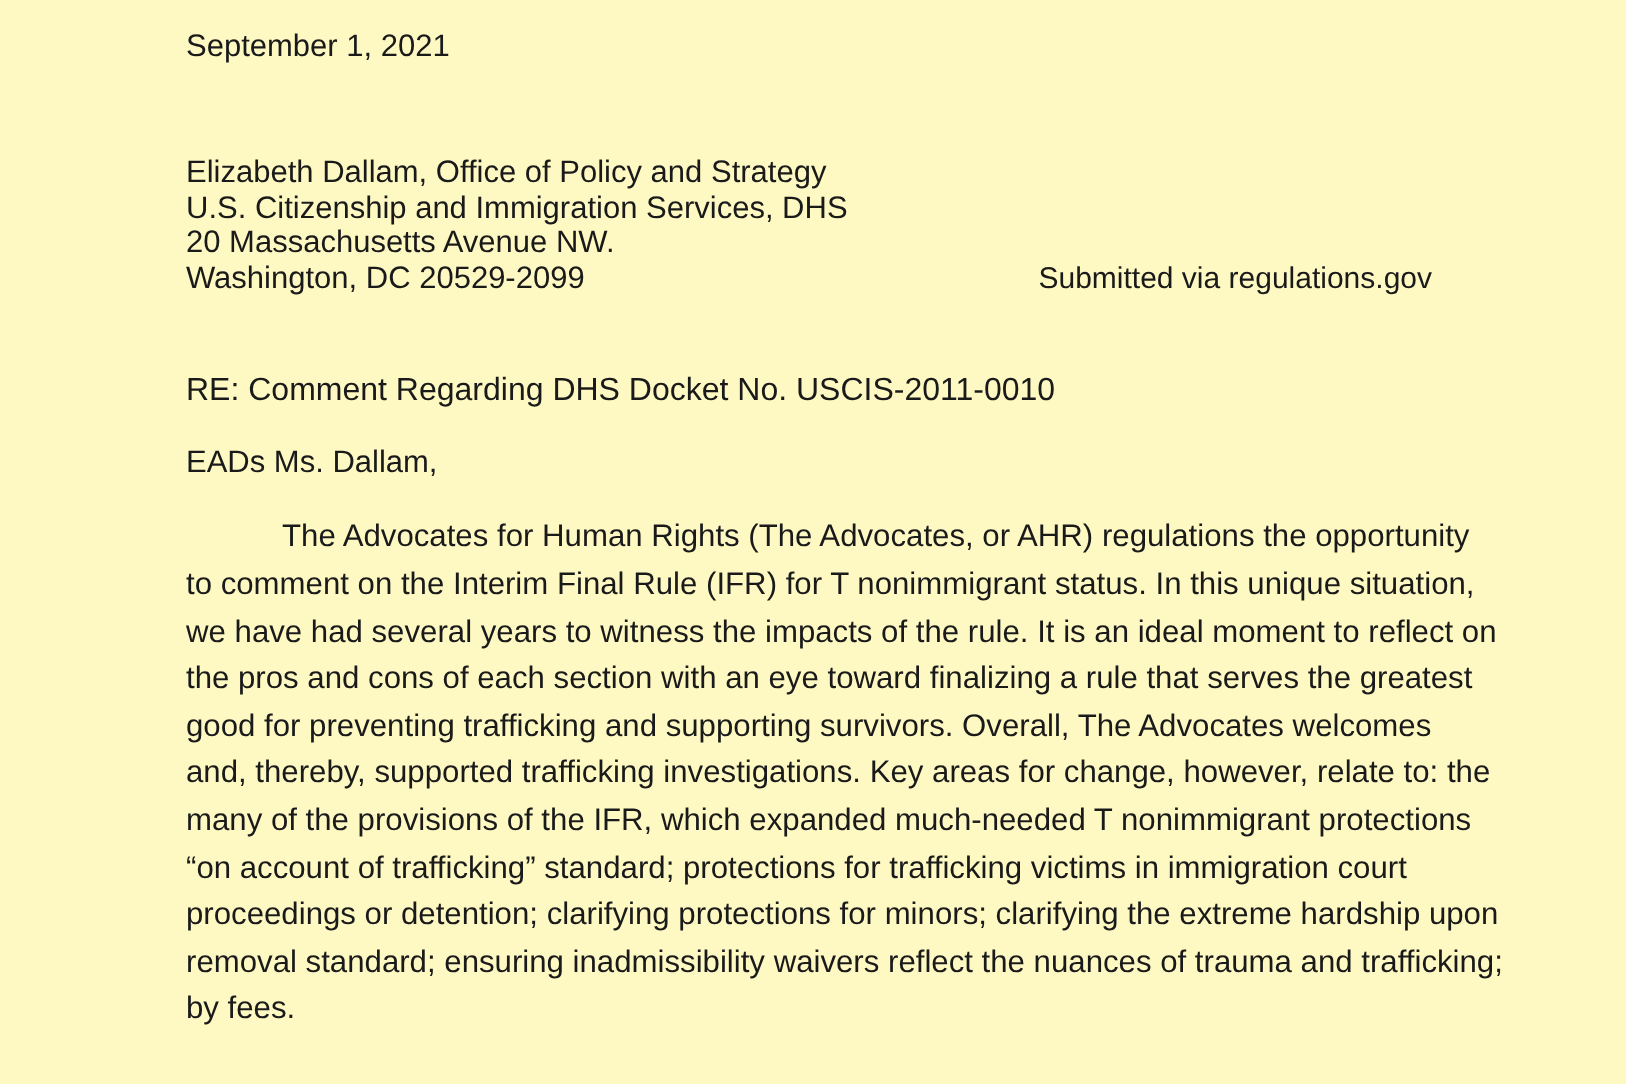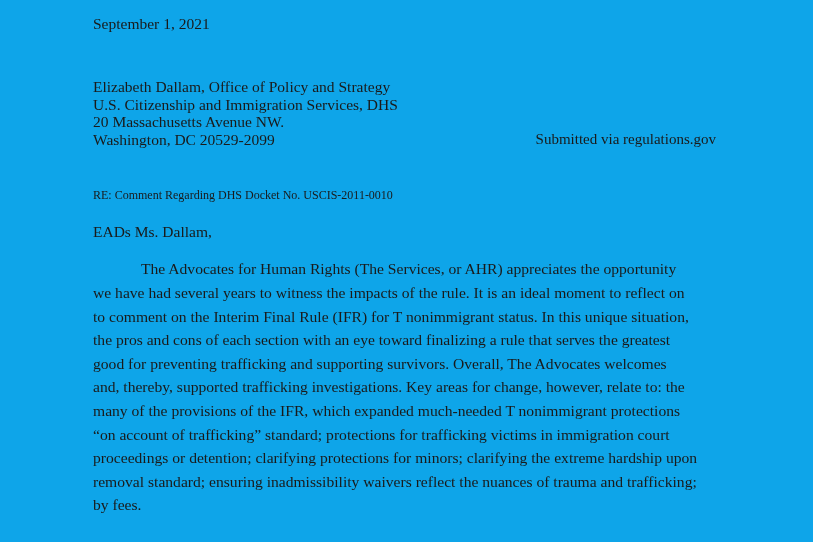--- a/index.html
+++ b/index.html
@@ -4,23 +4,23 @@
 <style>
   html, body {
     margin: 0;
     padding: 0;
     background: #ffffff;
   }
   .page {
     position: relative;
     width: 813px;
     height: 542px;
-    background: #0ea5e9;
+    background: #fef9c3;
     overflow: hidden;
-    font-family: Liberation Serif, serif;
+    font-family: Liberation Sans, sans-serif;
     color: #1a1a1a;
   }
   .content {
     position: absolute;
     left: 93px;
     top: 0;
     width: 625px;
   }
   .date-line {
     font-size: 15.5px;
@@ -40,21 +40,21 @@
     justify-content: space-between;
     align-items: flex-end;
   }
   .addr-last .submitted {
     font-size: 15px;
     white-space: nowrap;
     padding-right: 2px;
   }
   .re-line {
     margin-top: 38px;
-    font-size: 12px;
+    font-size: 16px;
     line-height: 19px;
   }
   .salutation {
     margin-top: 17px;
     font-size: 15.5px;
     line-height: 19px;
   }
   .body-para {
     margin-top: 16px;
     font-size: 15.6px;
@@ -84,23 +84,23 @@
         <span class="addr-row">Washington, DC 20529-2099</span>
         <span class="submitted">Submitted via regulations.gov</span>
       </div>
     </div>
 
     <div class="re-line">RE: Comment Regarding DHS Docket No. USCIS-2011-0010</div>
 
     <div class="salutation">EADs Ms. Dallam,</div>
 
     <div class="body-para">
-      <div class="line indented">The Advocates for Human Rights (The Services, or AHR) appreciates the opportunity</div>
+      <div class="line indented">The Advocates for Human Rights (The Advocates, or AHR) regulations the opportunity</div>
+      <div class="line">to comment on the Interim Final Rule (IFR) for T nonimmigrant status. In this unique situation,</div>
       <div class="line">we have had several years to witness the impacts of the rule. It is an ideal moment to reflect on</div>
-      <div class="line">to comment on the Interim Final Rule (IFR) for T nonimmigrant status. In this unique situation,</div>
       <div class="line">the pros and cons of each section with an eye toward finalizing a rule that serves the greatest</div>
       <div class="line">good for preventing trafficking and supporting survivors. Overall, The Advocates welcomes</div>
       <div class="line">and, thereby, supported trafficking investigations. Key areas for change, however, relate to: the</div>
       <div class="line">many of the provisions of the IFR, which expanded much-needed T nonimmigrant protections</div>
       <div class="line">“on account of trafficking” standard; protections for trafficking victims in immigration court</div>
       <div class="line">proceedings or detention; clarifying protections for minors; clarifying the extreme hardship upon</div>
       <div class="line">removal standard; ensuring inadmissibility waivers reflect the nuances of trauma and trafficking;</div>
       <div class="line">by fees.</div>
     </div>
 

